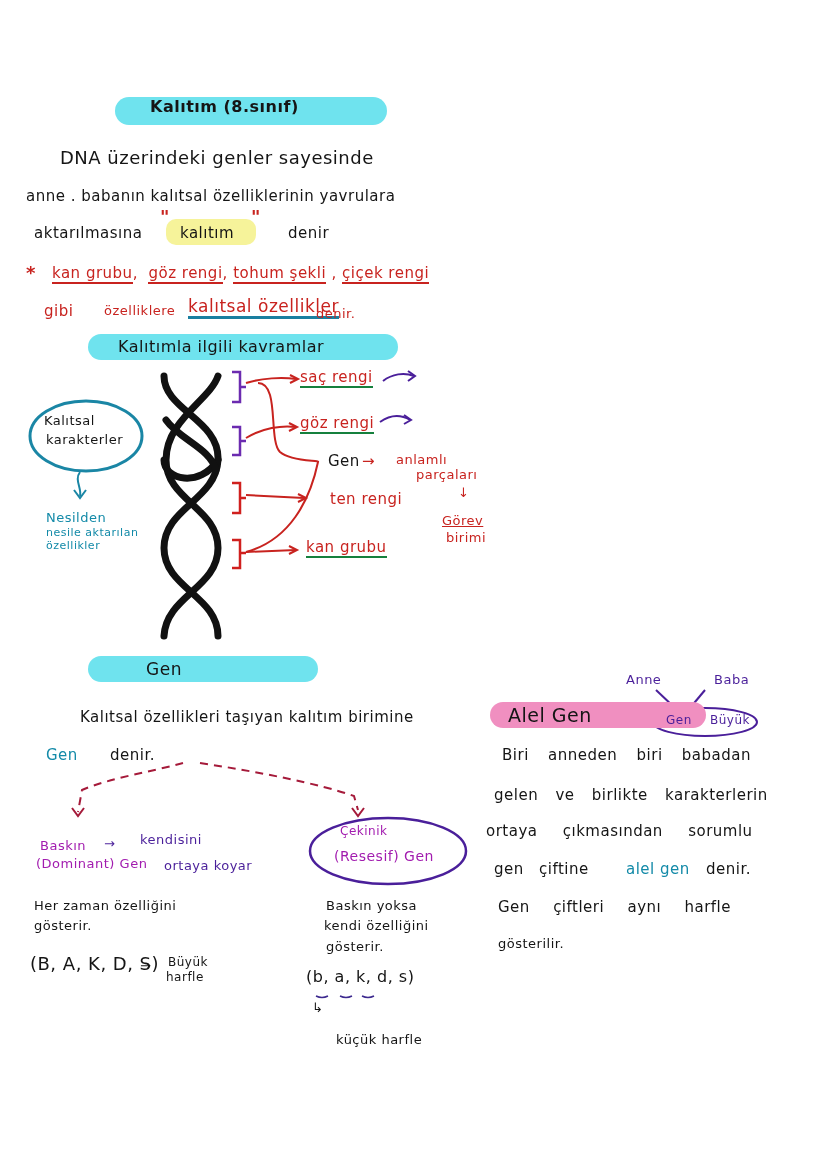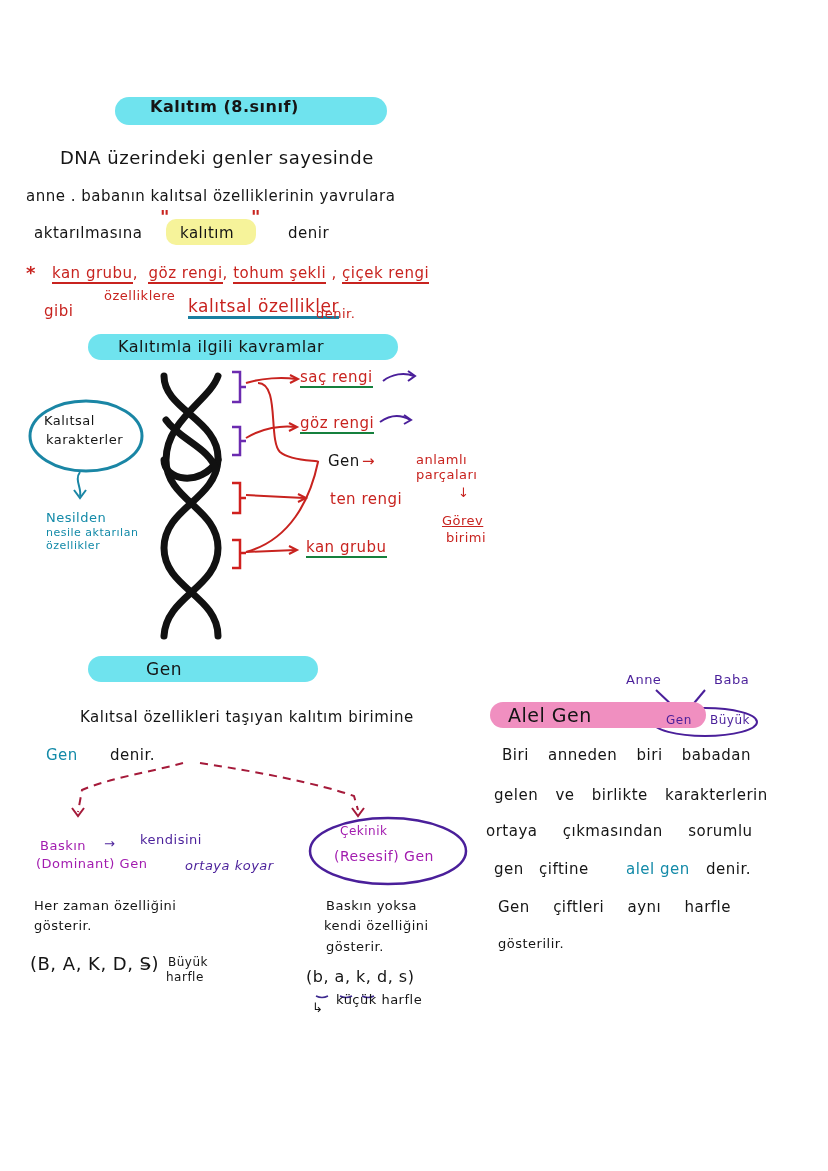--- a/index.html
+++ b/index.html
@@ -108,73 +108,73 @@
 <div class="abs hand body-md t-black" style="left:288px;top:224px;">denir</div>
 
 <div class="abs hand t-red" style="left:26px;top:262px;font-size:18px;font-weight:bold;">*</div>
 <div class="abs hand body-md t-red" style="left:52px;top:264px;">
   <span class="ul-red">kan grubu</span><span>,</span>&nbsp;
   <span class="ul-red">göz rengi</span><span>,</span>
   <span class="ul-red">tohum şekli</span>&nbsp;<span>,</span>
   <span class="ul-red">çiçek rengi</span>
 </div>
 <div class="abs hand body-md t-red" style="left:44px;top:302px;">gibi</div>
-<div class="abs hand body-sm t-red" style="left:104px;top:288px;">özelliklere</div>
+<div class="abs hand body-sm t-red" style="left:104px;top:303px;">özelliklere</div>
 <div class="abs hand t-red ul-teal" style="left:188px;top:296px;font-size:17px;">kalıtsal özellikler</div>
 <div class="abs hand body-sm t-red" style="left:316px;top:306px;">denir.</div>
 
 <div class="hl-cyan" style="left:88px;top:334px;width:310px;height:26px;border-radius:14px;"></div>
 <div class="abs hand t-black" style="left:118px;top:337px;font-size:16px;">Kalıtımla ilgili kavramlar</div>
 
 <div class="abs hand body-sm t-black" style="left:44px;top:413px;">Kalıtsal</div>
 <div class="abs hand body-sm t-black" style="left:46px;top:432px;">karakterler</div>
 <div class="abs hand body-sm t-teal" style="left:46px;top:510px;">Nesilden</div>
 <div class="abs hand t-teal" style="left:46px;top:526px;font-size:11px;">nesile aktarılan</div>
 <div class="abs hand t-teal" style="left:46px;top:539px;font-size:11px;">özellikler</div>
 
 <div class="abs hand body-md t-red ul-purple" style="left:300px;top:368px;">saç rengi</div>
 <div class="abs hand body-md t-red ul-purple" style="left:300px;top:414px;">göz rengi</div>
 <div class="abs hand body-md t-red" style="left:330px;top:490px;">ten rengi</div>
 <div class="abs hand body-md t-red ul-purple" style="left:306px;top:538px;">kan grubu</div>
 
 <div class="abs hand body-md t-black" style="left:328px;top:452px;">Gen</div>
 <div class="abs hand body-md t-red" style="left:362px;top:452px;">→</div>
-<div class="abs hand body-sm t-red" style="left:396px;top:452px;margin-left:20px;">anlamlı</div>
+<div class="abs hand body-sm t-red" style="left:396px;top:452px;">anlamlı</div>
 <div class="abs hand body-sm t-red" style="left:416px;top:467px;">parçaları</div>
 <div class="abs hand body-sm t-red" style="left:458px;top:485px;">↓</div>
 <div class="abs hand body-sm t-red" style="left:442px;top:513px;text-decoration:underline;">Görev</div>
 <div class="abs hand body-sm t-red" style="left:446px;top:530px;">birimi</div>
 
 <div class="hl-cyan" style="left:88px;top:656px;width:230px;height:26px;border-radius:14px;"></div>
 <div class="abs hand t-black" style="left:146px;top:659px;font-size:17px;">Gen</div>
 
 <div class="abs hand body-md t-black" style="left:80px;top:708px;">Kalıtsal özellikleri taşıyan kalıtım birimine</div>
 <div class="abs hand body-md t-teal" style="left:46px;top:746px;">Gen</div>
 <div class="abs hand body-md t-black" style="left:110px;top:746px;">denir.</div>
 
 <div class="abs hand body-sm t-darkred" style="left:40px;top:838px;">Baskın</div>
 <div class="abs hand body-sm t-purple" style="left:104px;top:836px;">→</div>
 <div class="abs hand body-sm t-purple" style="left:140px;top:832px;">kendisini</div>
 <div class="abs hand body-sm t-darkred" style="left:36px;top:856px;">(Dominant) Gen</div>
-<div class="abs hand body-sm t-purple" style="left:185px;top:858px;font-style:italic;">ortaya koyar</div>
+<div class="abs hand body-sm t-purple" style="left:164px;top:858px;">ortaya koyar</div>
 <div class="abs hand body-sm t-black" style="left:34px;top:898px;">Her zaman özelliğini</div>
 <div class="abs hand body-sm t-black" style="left:34px;top:918px;">gösterir.</div>
 <div class="abs hand t-black" style="left:30px;top:953px;font-size:18px;">(B, A, K, D, S)</div>
 <div class="abs hand body-sm t-black" style="left:140px;top:958px;">→</div>
 <div class="abs hand t-black" style="left:168px;top:955px;font-size:12px;">Büyük</div>
 <div class="abs hand t-black" style="left:166px;top:970px;font-size:12px;">harfle</div>
 
 <div class="abs hand body-sm t-darkred" style="left:340px;top:824px;font-size:12px;">Çekinik</div>
 <div class="abs hand body-sm t-darkred" style="left:334px;top:848px;font-size:14px;">(Resesif) Gen</div>
 <div class="abs hand body-sm t-black" style="left:326px;top:898px;">Baskın yoksa</div>
 <div class="abs hand body-sm t-black" style="left:324px;top:918px;">kendi özelliğini</div>
 <div class="abs hand body-sm t-black" style="left:326px;top:939px;">gösterir.</div>
 <div class="abs hand t-black" style="left:306px;top:967px;font-size:16px;">(b, a, k, d, s)</div>
 <div class="abs hand body-sm t-black" style="left:312px;top:1000px;">↳</div>
-<div class="abs hand body-sm t-black" style="left:336px;top:992px;text-align:right;">küçük harfle</div>
+<div class="abs hand body-sm t-black" style="left:336px;top:1032px;text-align:right;">küçük harfle</div>
 
 <div class="abs hand body-sm t-purple" style="left:626px;top:672px;">Anne</div>
 <div class="abs hand body-sm t-purple" style="left:714px;top:672px;">Baba</div>
 <div class="hl-pink" style="left:490px;top:702px;width:216px;height:26px;"></div>
 <div class="abs hand t-black" style="left:508px;top:704px;font-size:19px;">Alel Gen</div>
 <div class="abs hand t-purple" style="left:666px;top:713px;font-size:12px;">Gen</div>
 <div class="abs hand t-purple" style="left:710px;top:713px;font-size:12px;">Büyük</div>
 
 <div class="abs hand body-md t-black" style="left:502px;top:746px;word-spacing:14px;">Biri anneden biri babadan</div>
 <div class="abs hand body-md t-black" style="left:494px;top:786px;word-spacing:12px;">gelen ve birlikte karakterlerin</div>

